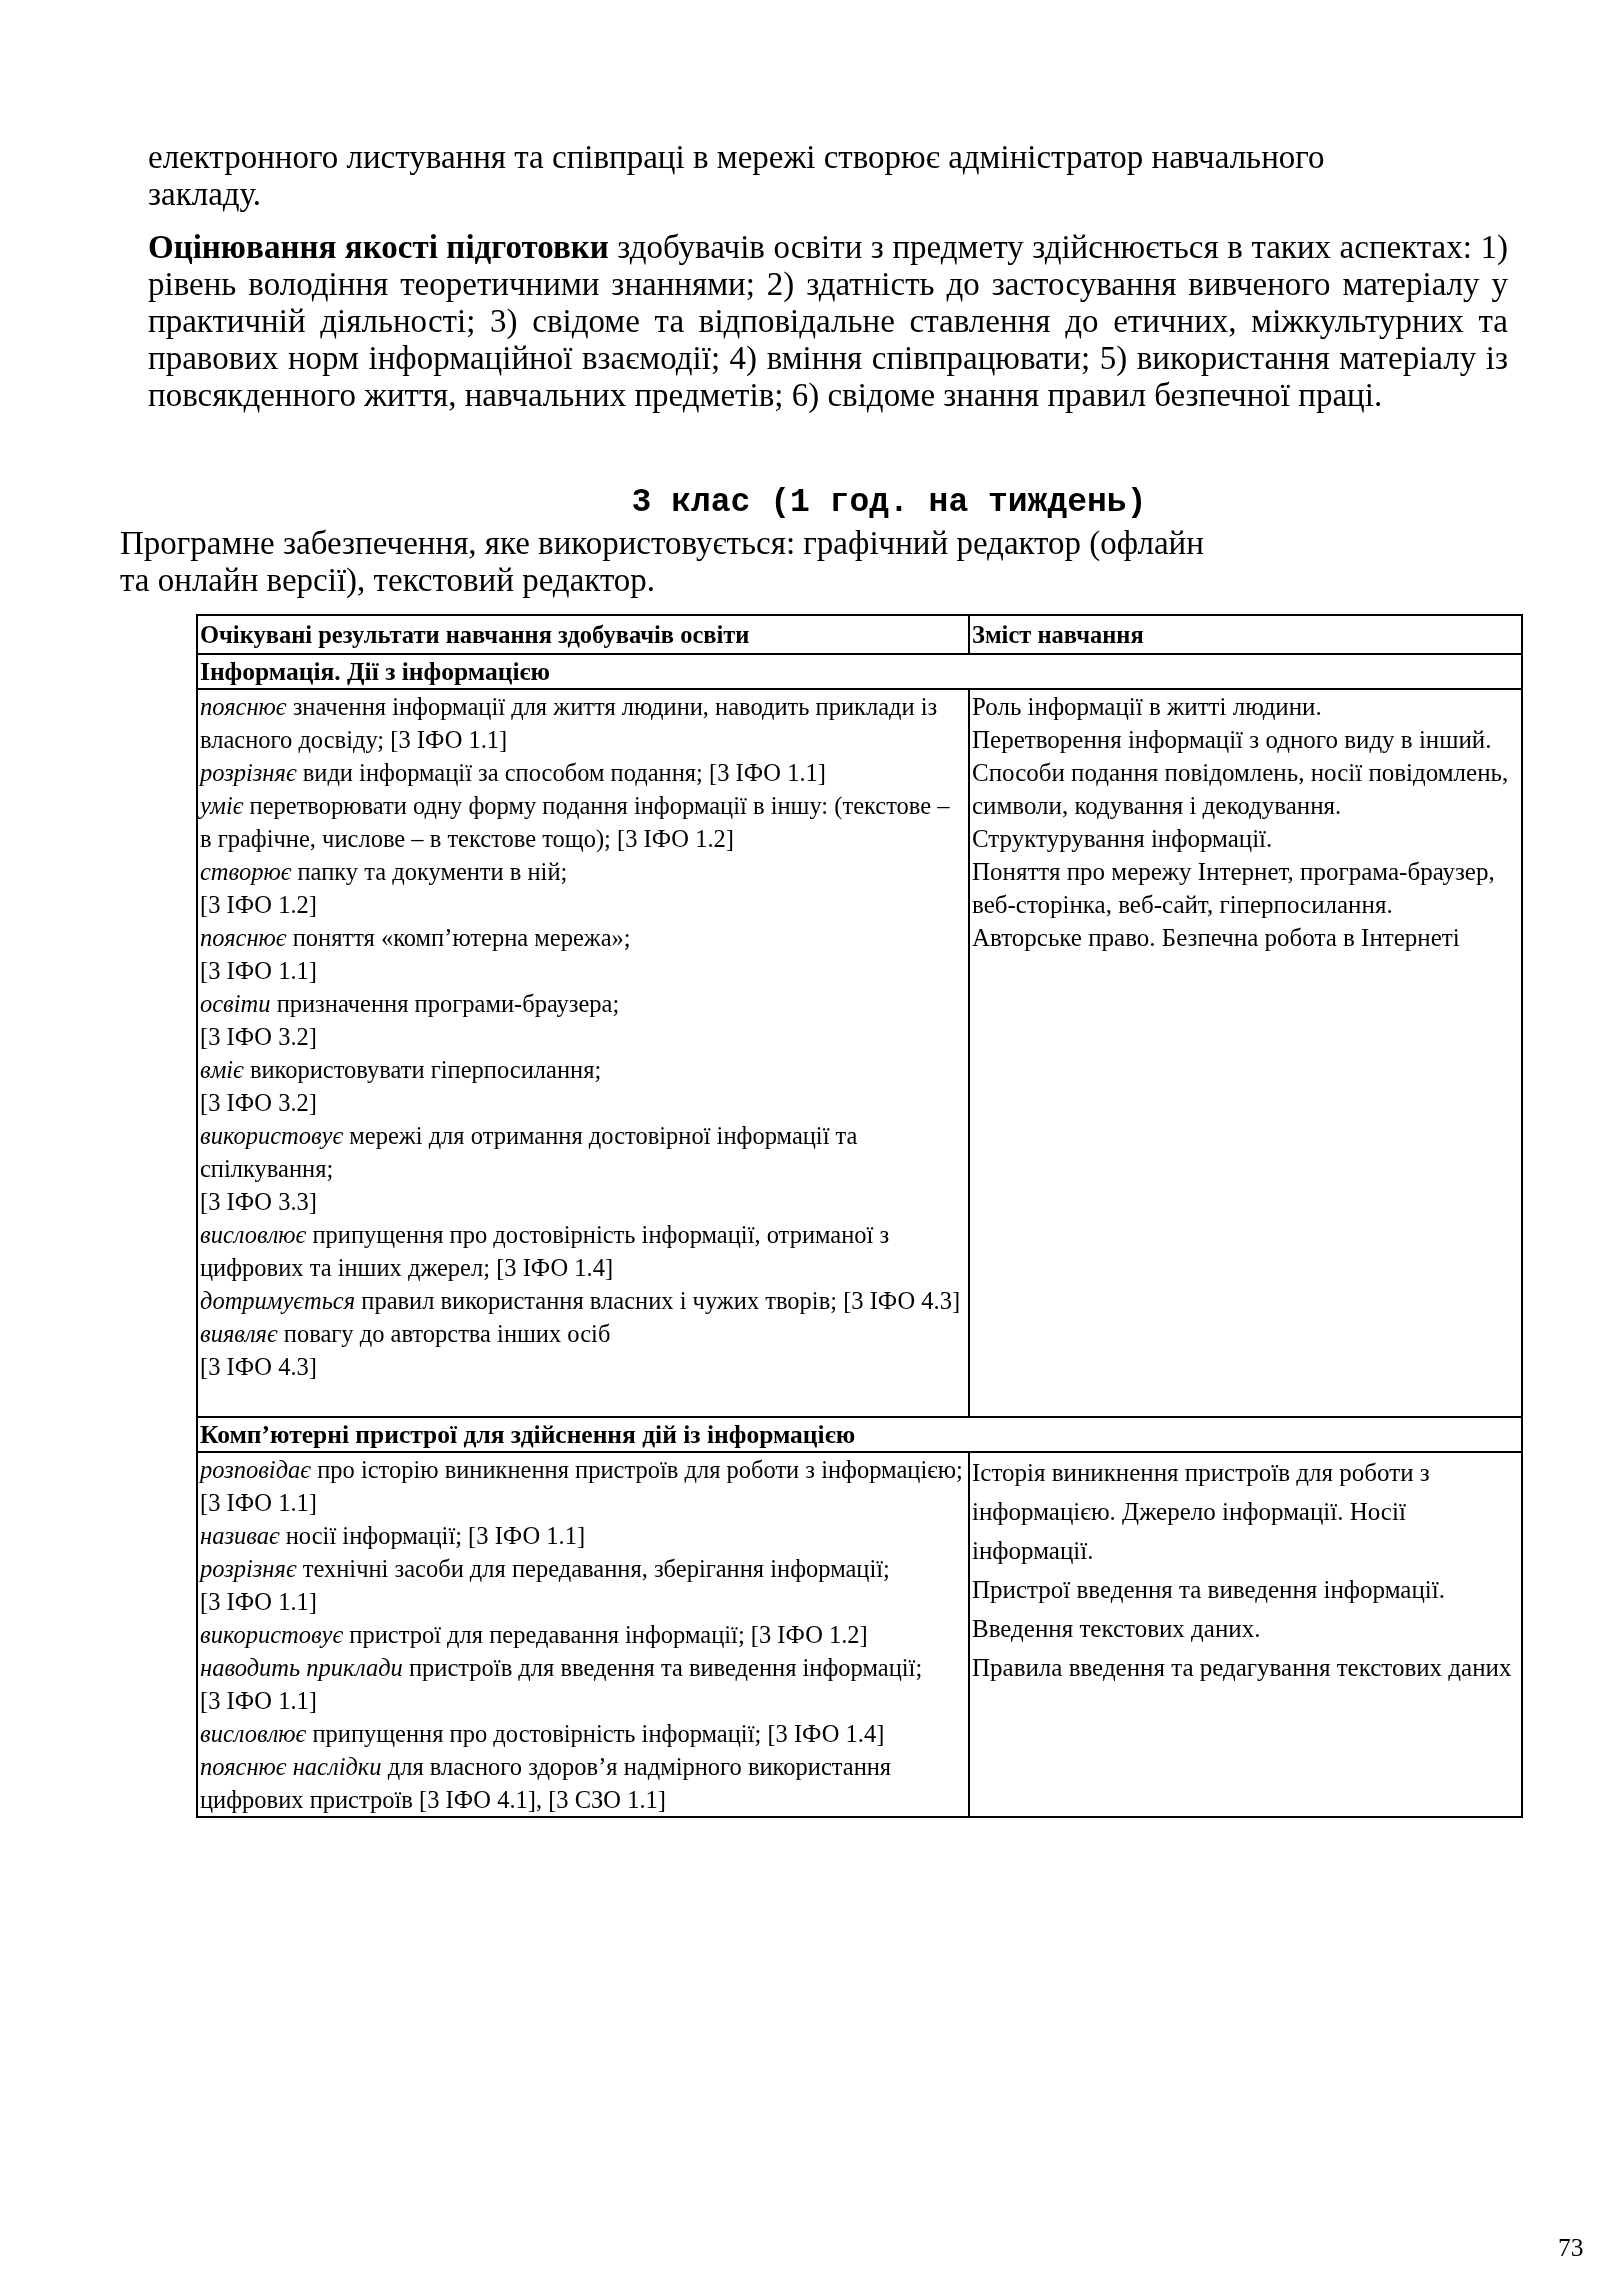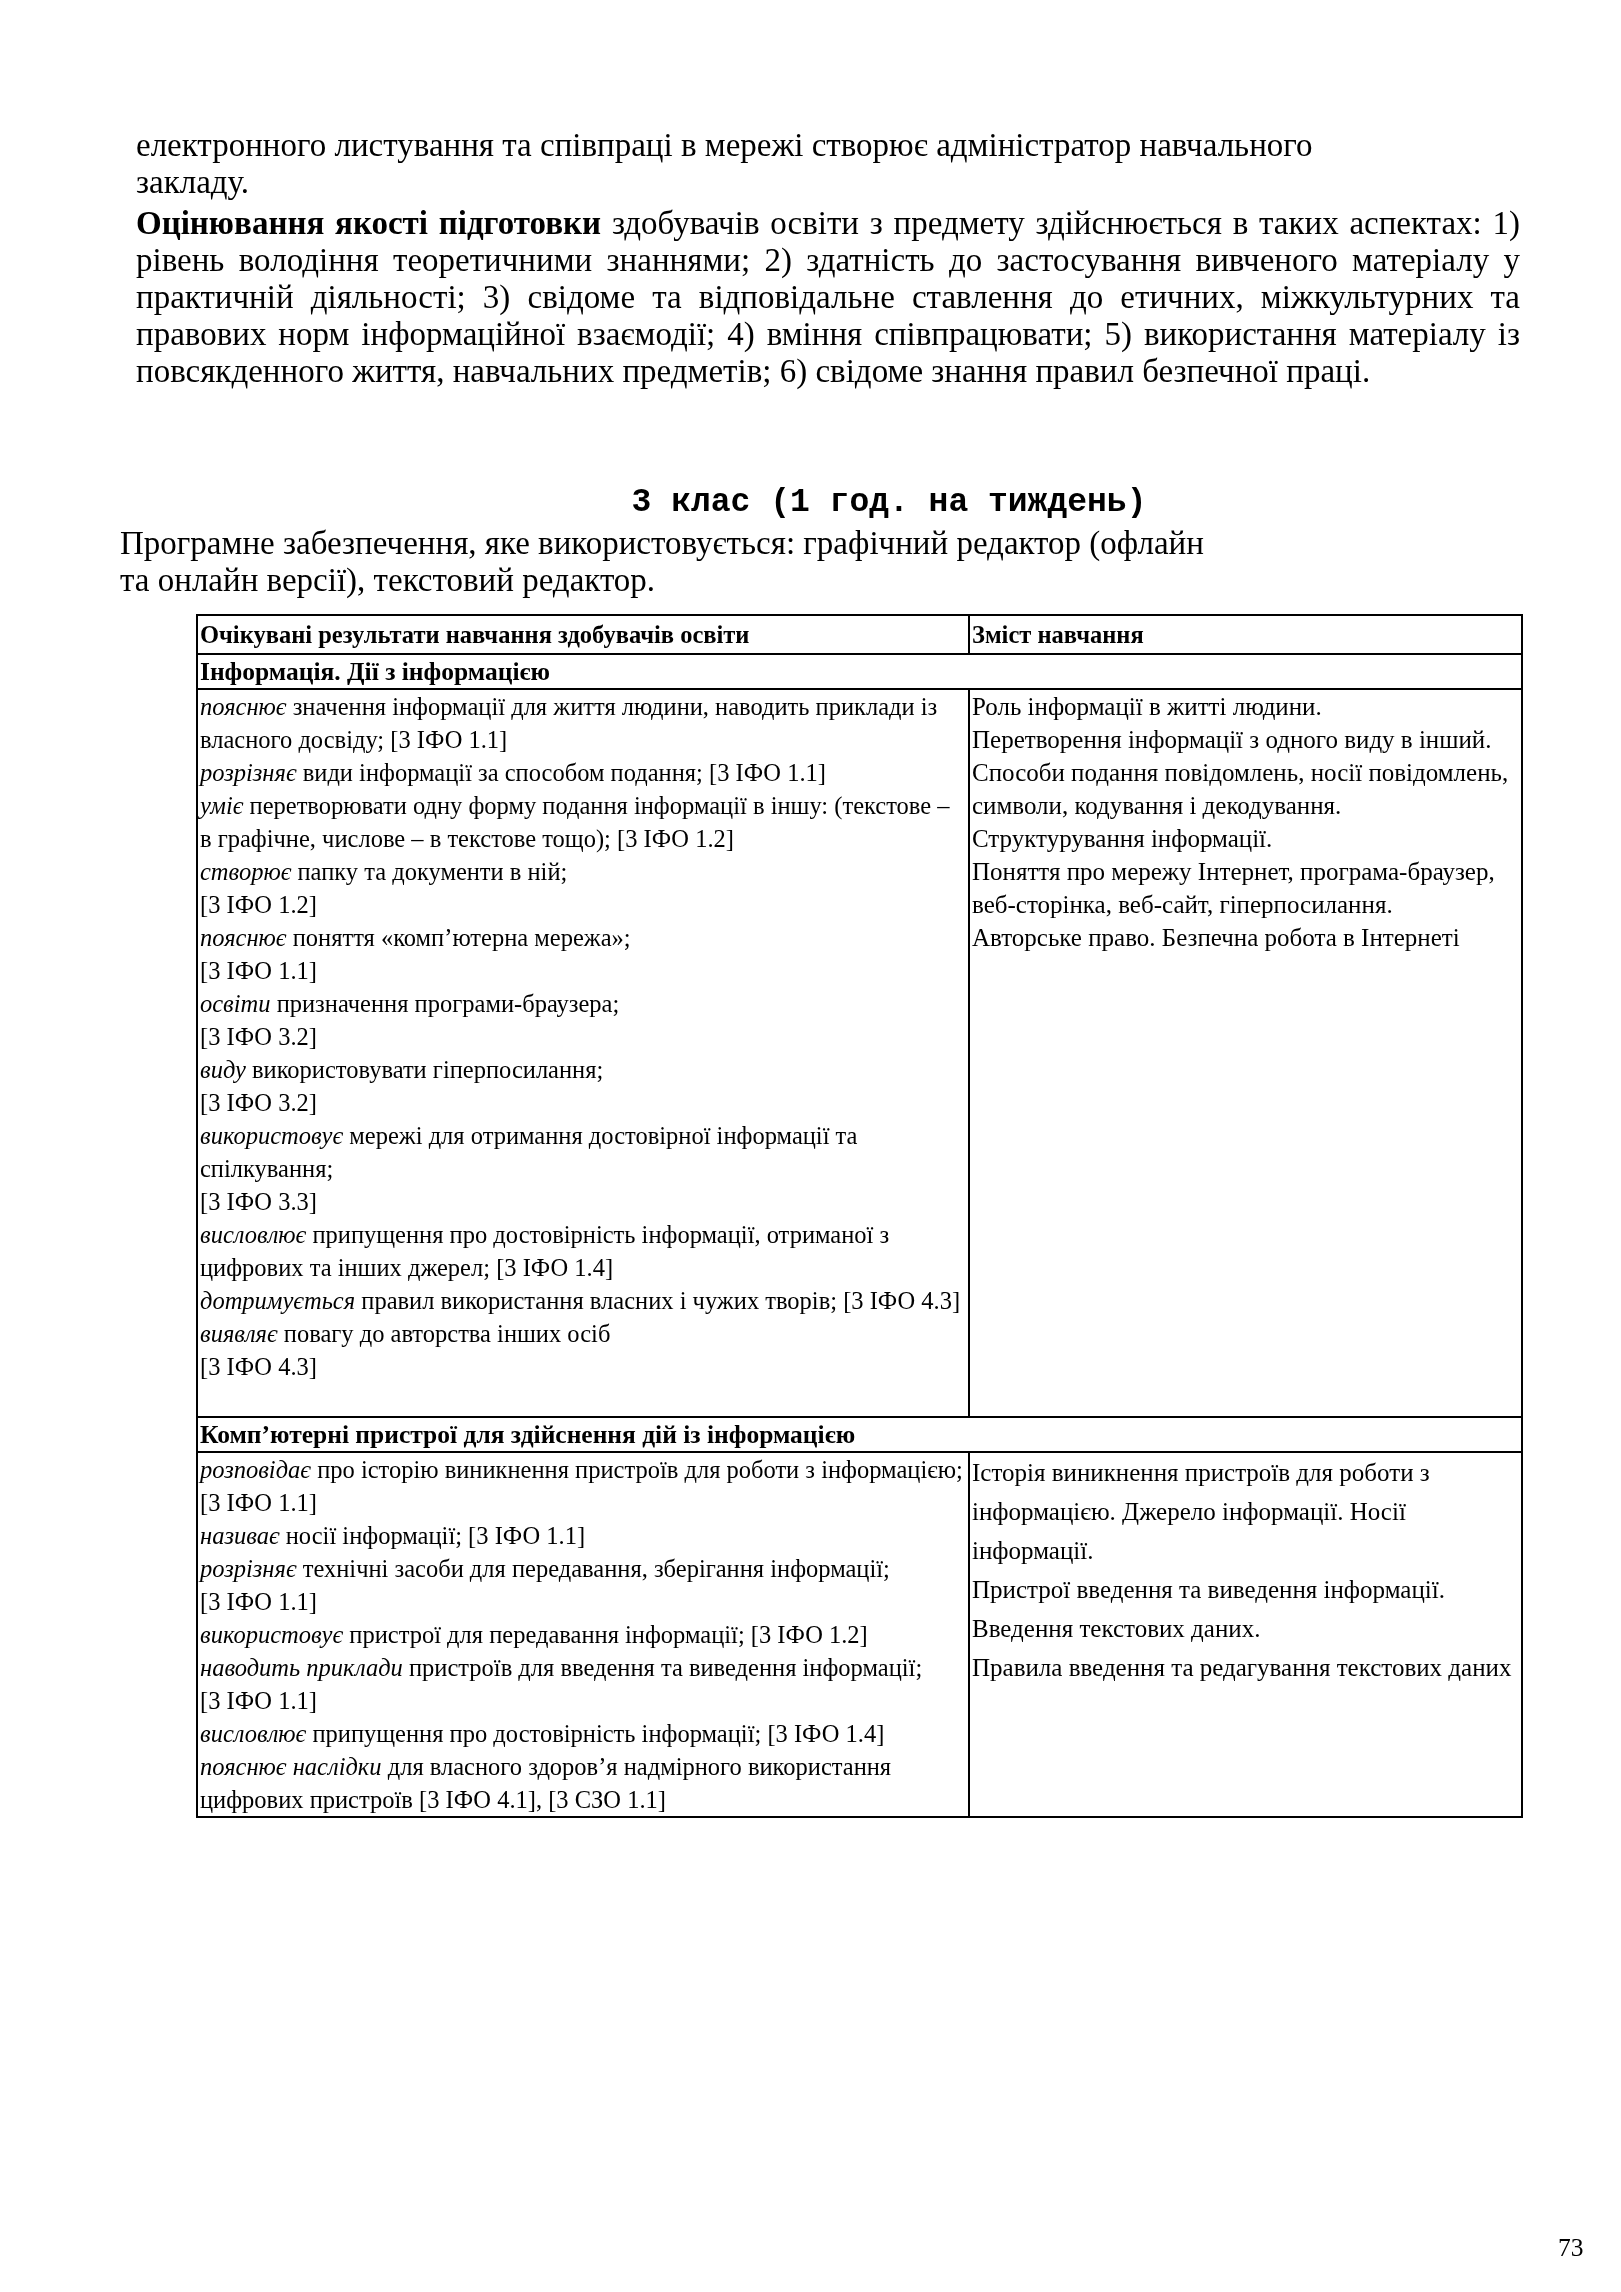--- a/index.html
+++ b/index.html
@@ -3,21 +3,21 @@
 <meta charset="utf-8">
 <style>
   html, body { margin: 0; padding: 0; background: #ffffff; }
   body { width: 1621px; height: 2293px; position: relative; overflow: hidden; color: #000; }
   .page { position: absolute; left: 0; top: 0; width: 1621px; height: 2293px; }
   .body-text {
     position: absolute; left: 132px; width: 1392px;
     font-family: "Liberation Serif", serif; font-size: 33px; line-height: 35px;
     transform-origin: left top;
   }
-  .para { margin: 4px; text-align: justify; text-align-last: left; }
+  .para { margin: 16px; text-align: justify; text-align-last: left; }
   .bold { font-weight: bold; }
   .heading-class {
     position: absolute; left: 0; width: 1621px; top: 484px;
     font-family: Liberation Mono, monospace; font-size: 33px; font-weight: bold;
     text-align: center; padding-left: 157px; box-sizing: border-box;
   }
   .software {
     position: absolute; left: 120px; top: 525px; width: 1274px;
     font-family: "Liberation Serif", serif; font-size: 33px; line-height: 37px;
   }
@@ -80,21 +80,21 @@
       <td colspan="2">Інформація. Дії з інформацією</td>
     </tr>
     <tr>
       <td class="left-cell">
         <span class="item"><span class="verb">пояснює</span><span> значення інформації для життя людини, наводить приклади із власного досвіду; [3 ІФО 1.1]</span></span>
         <span class="item"><span class="verb">розрізняє</span><span> види інформації за способом подання; [3 ІФО 1.1]</span></span>
         <span class="item"><span class="verb">уміє</span><span> перетворювати одну форму подання інформації в іншу: (текстове – в графічне, числове – в текстове тощо); [3 ІФО 1.2]</span></span>
         <span class="item"><span class="verb">створює</span><span> папку та документи в ній;</span><br><span>[3 ІФО 1.2]</span></span>
         <span class="item"><span class="verb">пояснює</span><span> поняття «комп’ютерна мережа»;</span><br><span>[3 ІФО 1.1]</span></span>
         <span class="item"><span class="verb">освіти</span><span> призначення програми-браузера;</span><br><span>[3 ІФО 3.2]</span></span>
-        <span class="item"><span class="verb">виду</span><span> використовувати гіперпосилання;</span><br><span>[3 ІФО 3.2]</span></span>
+        <span class="item"><span class="verb">вміє</span><span> використовувати гіперпосилання;</span><br><span>[3 ІФО 3.2]</span></span>
         <span class="item"><span class="verb">використовує</span><span> мережі для отримання достовірної інформації та спілкування;</span><br><span>[3 ІФО 3.3]</span></span>
         <span class="item"><span class="verb">висловлює</span><span> припущення про достовірність інформації, отриманої з цифрових та інших джерел; [3 ІФО 1.4]</span></span>
         <span class="item"><span class="verb">дотримується</span><span> правил використання власних і чужих творів; [3 ІФО 4.3]</span></span>
         <span class="item"><span class="verb">виявляє</span><span> повагу до авторства інших осіб</span><br><span>[3 ІФО 4.3]</span></span>
         <span class="filler"></span>
       </td>
       <td class="right-cell">
         <span class="content-line">Роль інформації в житті людини.</span>
         <span class="content-line">Перетворення інформації з одного виду в інший. Способи подання повідомлень, носії повідомлень, символи, кодування і декодування. Структурування інформації.</span>
         <span class="content-line">Поняття про мережу Інтернет, програма-браузер, веб-сторінка, веб-сайт, гіперпосилання.</span>

